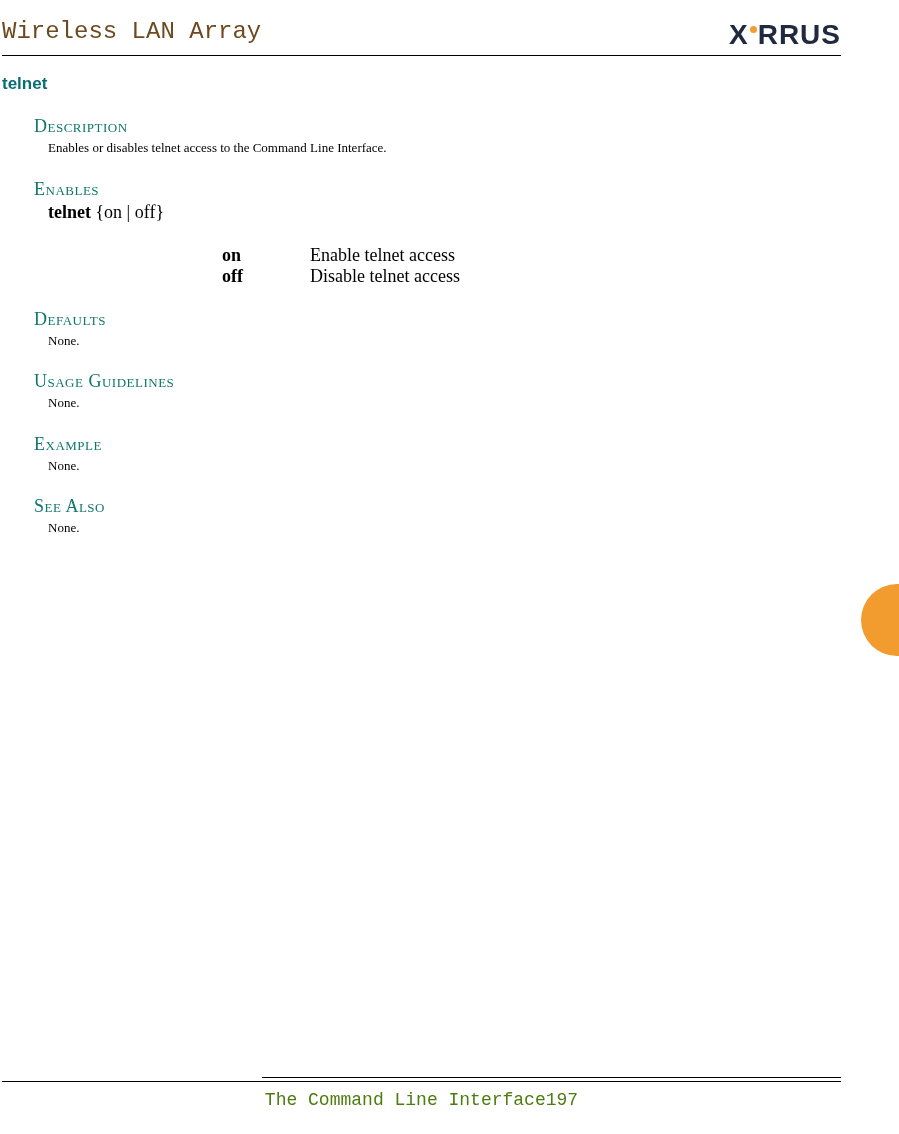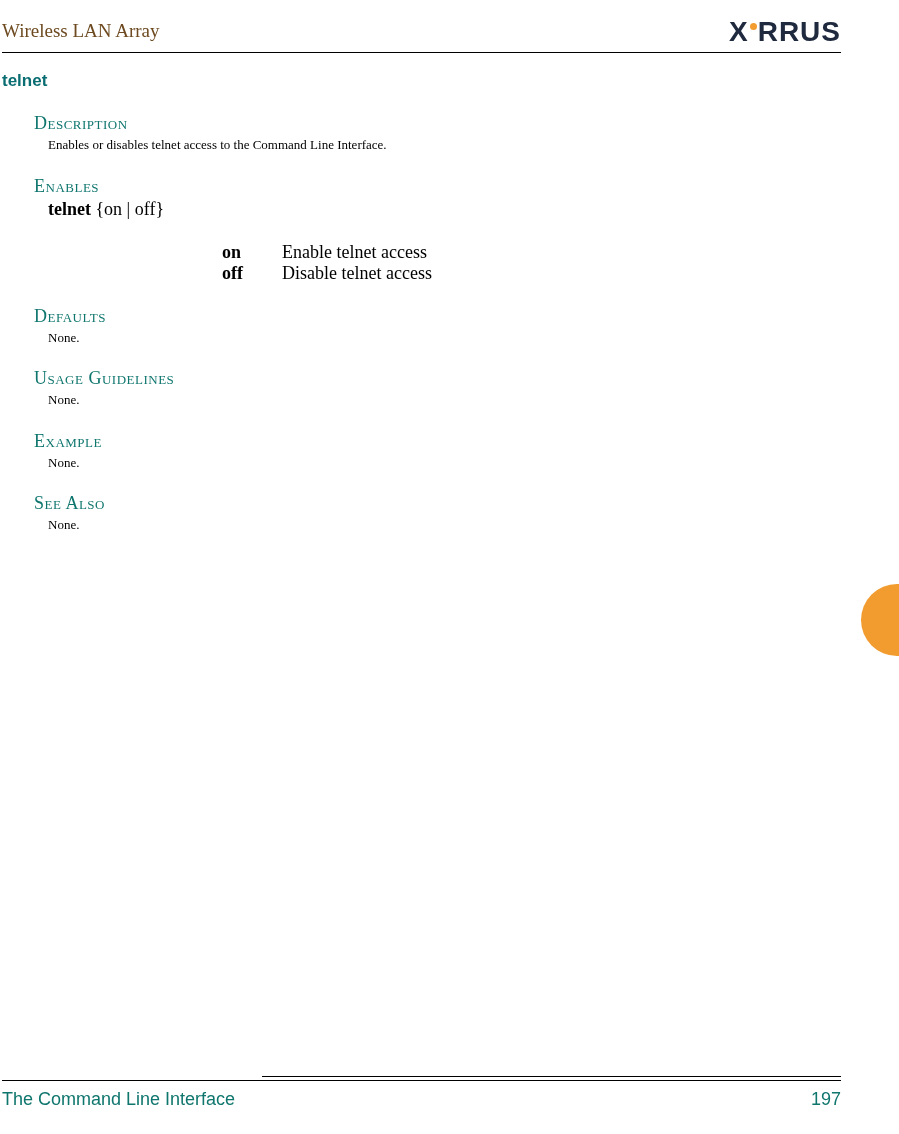--- a/index.html
+++ b/index.html
@@ -17,22 +17,22 @@
       position: relative;
       height: 100%;
     }
     .header-row {
       display: flex;
       justify-content: space-between;
       align-items: flex-end;
       padding: 0 58px 6px 2px;
     }
     .doc-title {
-      font-family: Liberation Serif, serif;
-      font-size: 19px;
+      font-family: Liberation Mono, monospace;
+      font-size: 24px;
       color: #6d4a20;
       padding-bottom: 4px;
     }
     .logo-wrap {
       display: flex;
       align-items: flex-end;
     }
     .logo {
       font-family: Arial, Helvetica, sans-serif;
       font-weight: 900;
@@ -95,20 +95,21 @@
       font-size: 18px;
     }
     .params-row { display: flex; }
     .params-row .pname {
       font-weight: 700;
       width: 60px;
       padding-right: 22px;
     }
     .params-row .pdesc {
       flex: 1;
+      margin-left: 28px;
     }
     .side-tab {
       position: absolute;
       right: 0;
       top: 584px;
       width: 38px;
       height: 72px;
       background: #f29b2e;
       border-top-left-radius: 38px;
       border-bottom-left-radius: 38px;
@@ -124,24 +125,24 @@
       border-top: 1px solid #000;
       margin-bottom: 3px;
       margin-left: 260px;
     }
     .footer-rule-thick {
       border: none;
       border-top: 1.5px solid #000;
     }
     .footer-row {
       display: flex;
-      justify-content: space-between;
-      font-family: Liberation Sans, sans-serif;
-      font-size: 18px;
-      color: #0f766e;
+      justify-content: center;
+      font-family: Liberation Mono, monospace;
+      font-size: 18px;
+      color: #4d7c0f;
       margin-top: 8px;
     }
   </style>
 </head>
 <body>
 
 <div class="page">
 
   <div class="header-row">
     <div class="doc-title">Wireless LAN Array</div>

